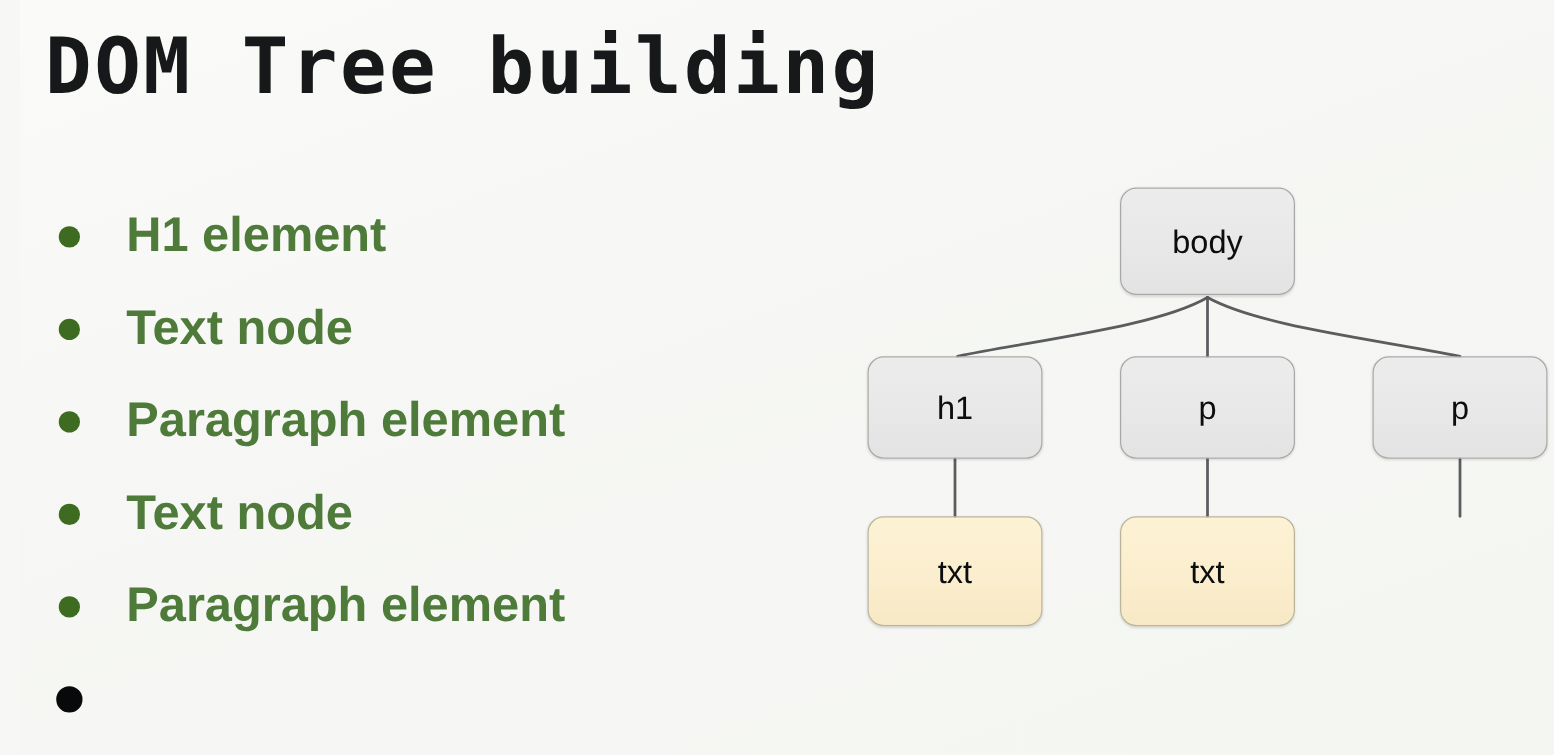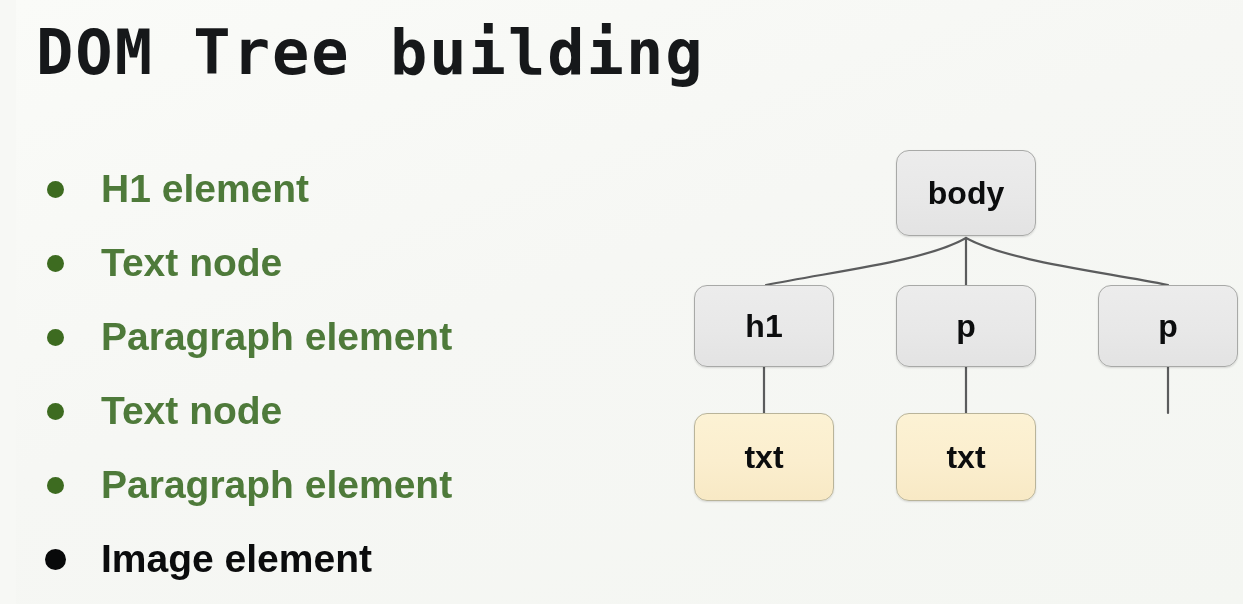--- a/index.html
+++ b/index.html
@@ -98,23 +98,23 @@
   .node {
     position: absolute;
     box-sizing: border-box;
     border-radius: 13px;
     border: 1.5px solid #a8a9a7;
     background: linear-gradient(180deg, #ececec 0%, #e8e8e8 55%, #e3e3e3 100%);
     box-shadow: 0 1px 2px rgba(0,0,0,0.13);
     display: flex;
     align-items: center;
     justify-content: center;
-    font-weight: bold;
+    font-weight: normal;
     color: #0c0d0e;
-    font-size: 32px;
+    font-size: 26px;
     line-height: 34px;
   }
   .node.text-node {
     background: linear-gradient(180deg, #fcf2d4 0%, #fbeece 55%, #f8e9c5 100%);
     border-color: #b9b49a;
     text-align: center;
   }
   .node.root {
     left: 240px;
     top: 20px;
@@ -151,21 +151,20 @@
     <div class="bullet-row">
       <span class="bullet-dot"></span>
       <span class="bullet-text">Text node</span>
     </div>
     <div class="bullet-row">
       <span class="bullet-dot"></span>
       <span class="bullet-text">Paragraph element</span>
     </div>
     <div class="bullet-row emphasis">
       <span class="bullet-dot"></span>
-      <span class="bullet-text">Image element</span>
     </div>
   </div>
 
   <div id="tree">
 
     <svg id="tree-edges" viewBox="0 0 603 400">
 
       <path d="M 310 108 C 270 131, 180 141, 110 155" fill="none" stroke="#5b5c5d" stroke-width="2.2" stroke-linecap="round"></path>
 
       <path d="M 310 108 L 310 155" fill="none" stroke="#5b5c5d" stroke-width="2.2" stroke-linecap="round"></path>

